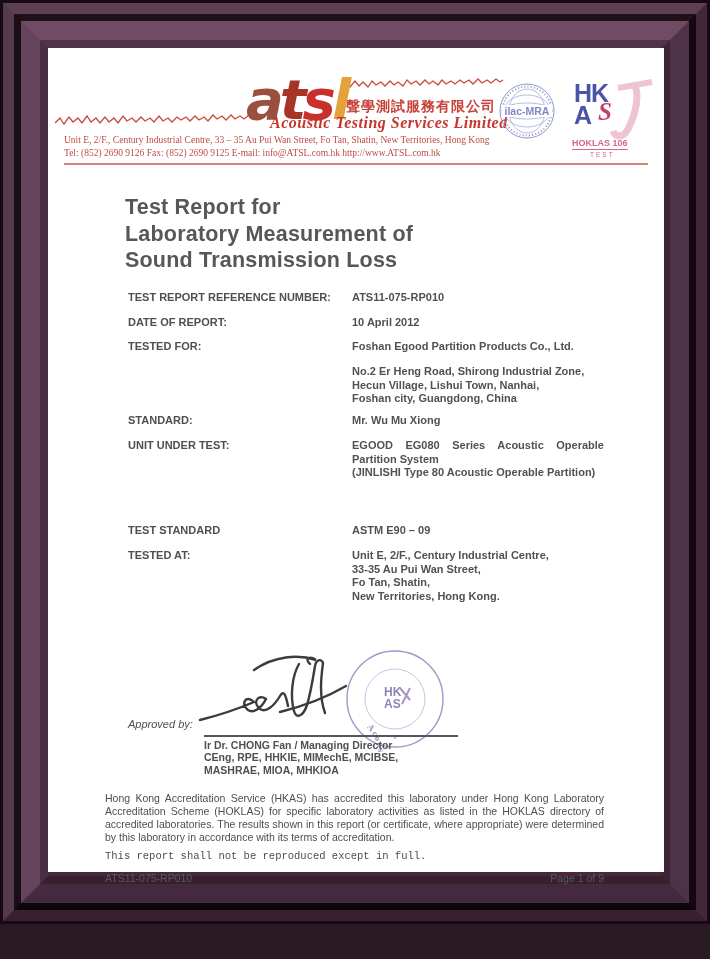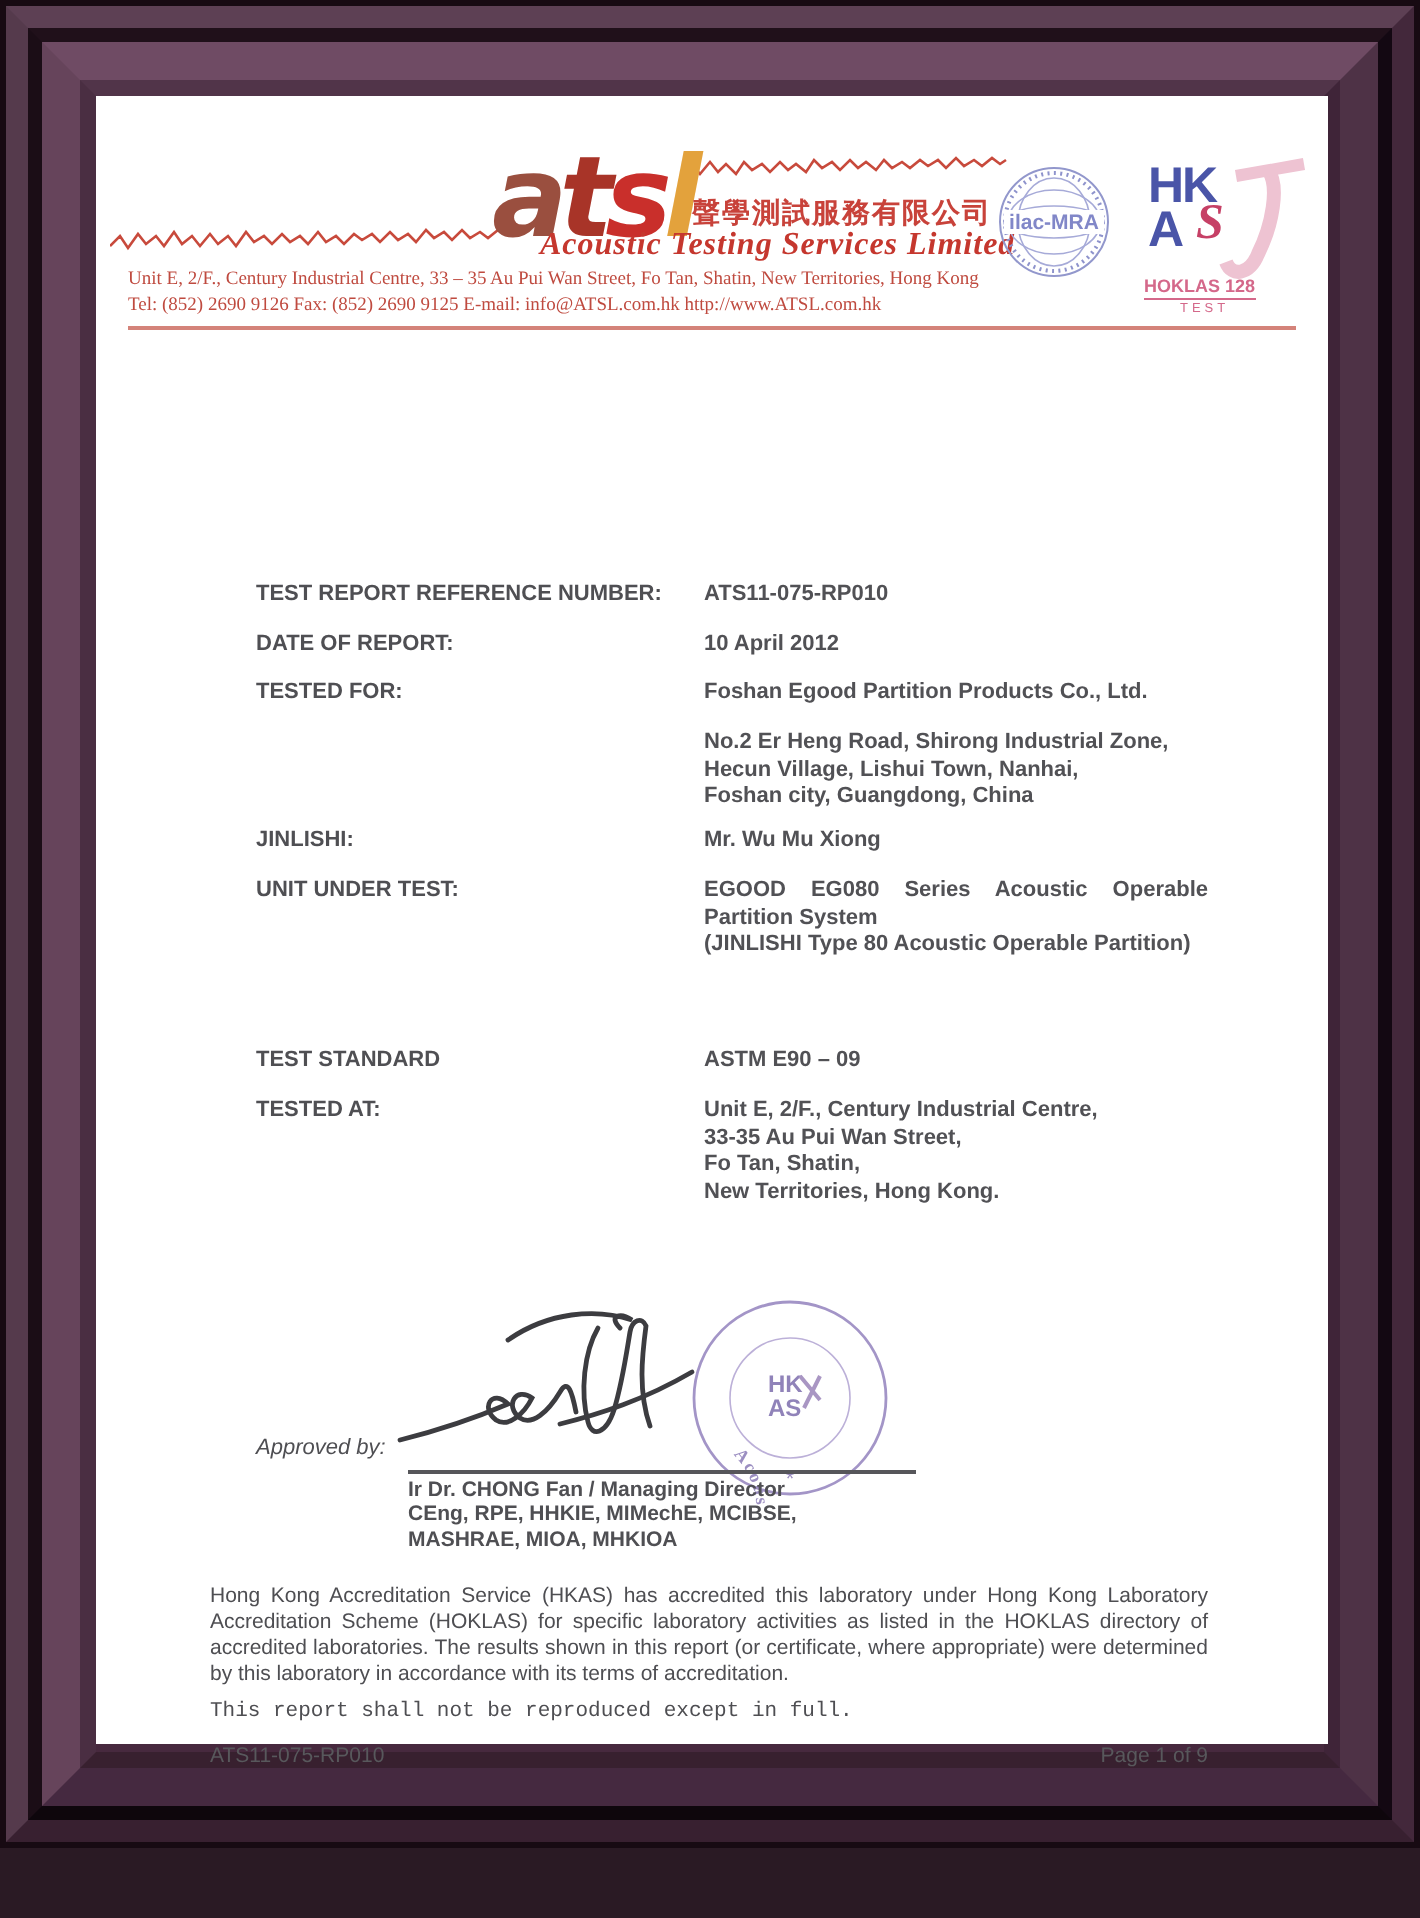--- a/index.html
+++ b/index.html
@@ -97,39 +97,42 @@
     </svg>
 
     <div class="abs hkas">
       <svg width="90" height="80" viewBox="0 0 90 80">
         <path d="M62,6 C68,14 64,34 57,48 C53,58 44,60 41,52" fill="none" stroke="#eec3d2" stroke-width="7"></path>
         <path d="M46,9 L80,3" fill="none" stroke="#eec3d2" stroke-width="6"></path>
       </svg>
       <div class="hk">HK</div>
       <div class="row2">A</div>
       <div class="s">S</div>
-      <div class="hoklas">HOKLAS 128</div>
+      <div class="hoklas">HOKLAS 106</div>
       <div class="test">TEST</div>
     </div>
 
+    <div class="abs title">Test Report for
+Laboratory Measurement of
+Sound Transmission Loss</div>
 
     <div class="abs lab" style="top:243px">TEST REPORT REFERENCE NUMBER:</div>
     <div class="abs val" style="top:243px">ATS11-075-RP010</div>
 
     <div class="abs lab" style="top:268px">DATE OF REPORT:</div>
     <div class="abs val" style="top:268px">10 April 2012</div>
 
     <div class="abs lab" style="top:292px">TESTED FOR:</div>
     <div class="abs val" style="top:292px">Foshan Egood Partition Products Co., Ltd.</div>
 
     <div class="abs val" style="top:317px">No.2 Er Heng Road, Shirong Industrial Zone,
 Hecun Village, Lishui Town, Nanhai,
 Foshan city, Guangdong, China</div>
 
-    <div class="abs lab" style="top:366px">JINLISHI:</div>
+    <div class="abs lab" style="top:366px">STANDARD:</div>
     <div class="abs val" style="top:366px">Mr. Wu Mu Xiong</div>
 
     <div class="abs lab" style="top:391px">UNIT UNDER TEST:</div>
     <div class="abs val" style="top:391px">EGOOD EG080 Series Acoustic Operable Partition System
 (JINLISHI Type 80 Acoustic Operable Partition)</div>
 
     <div class="abs lab" style="top:476px">TEST STANDARD</div>
     <div class="abs val" style="top:476px">ASTM E90 – 09</div>
 
     <div class="abs lab" style="top:501px">TESTED AT:</div>

